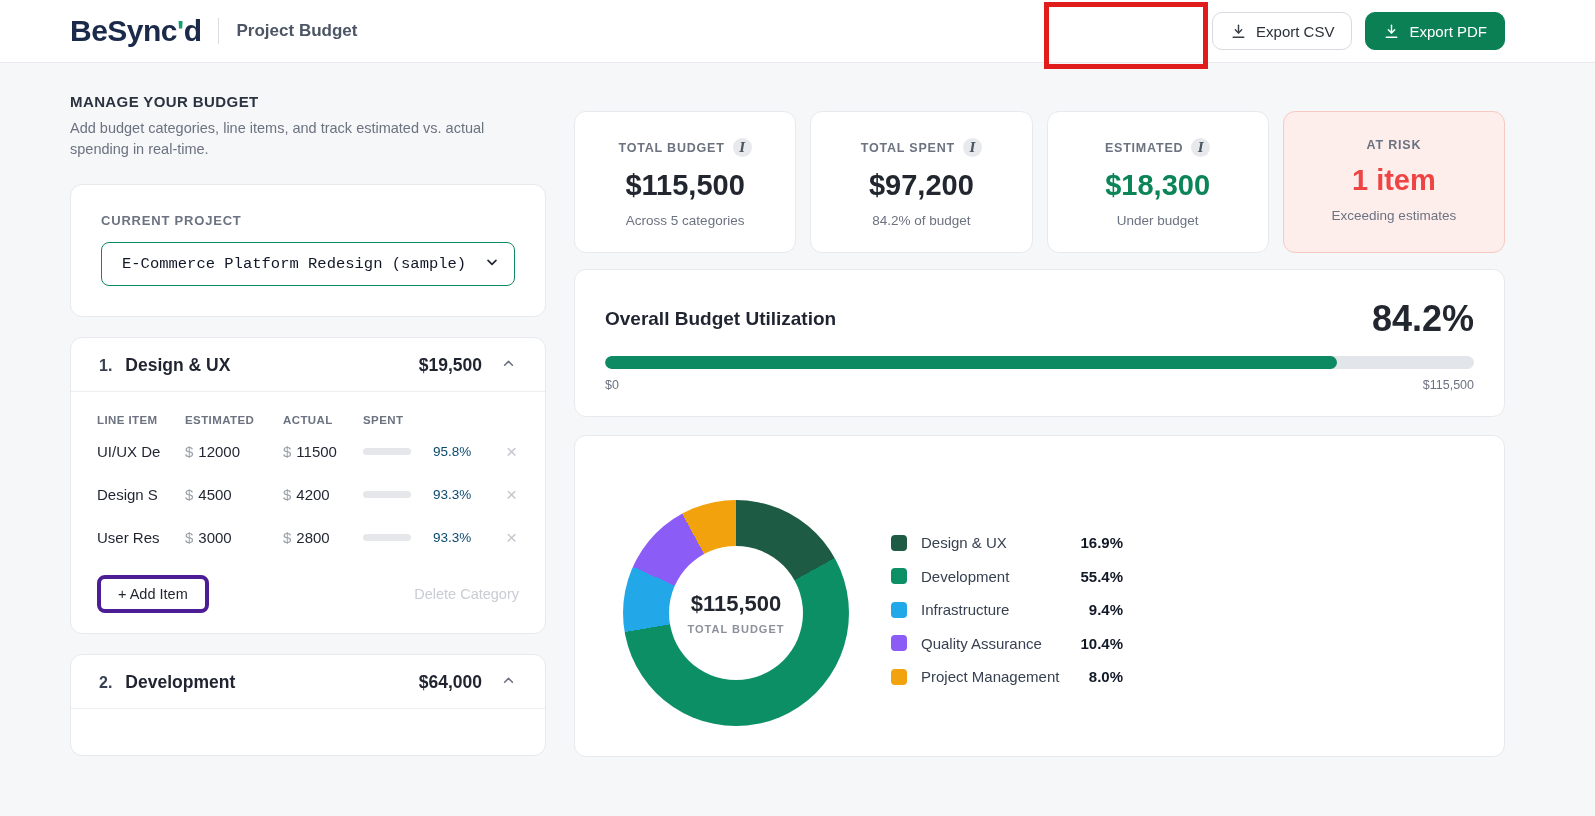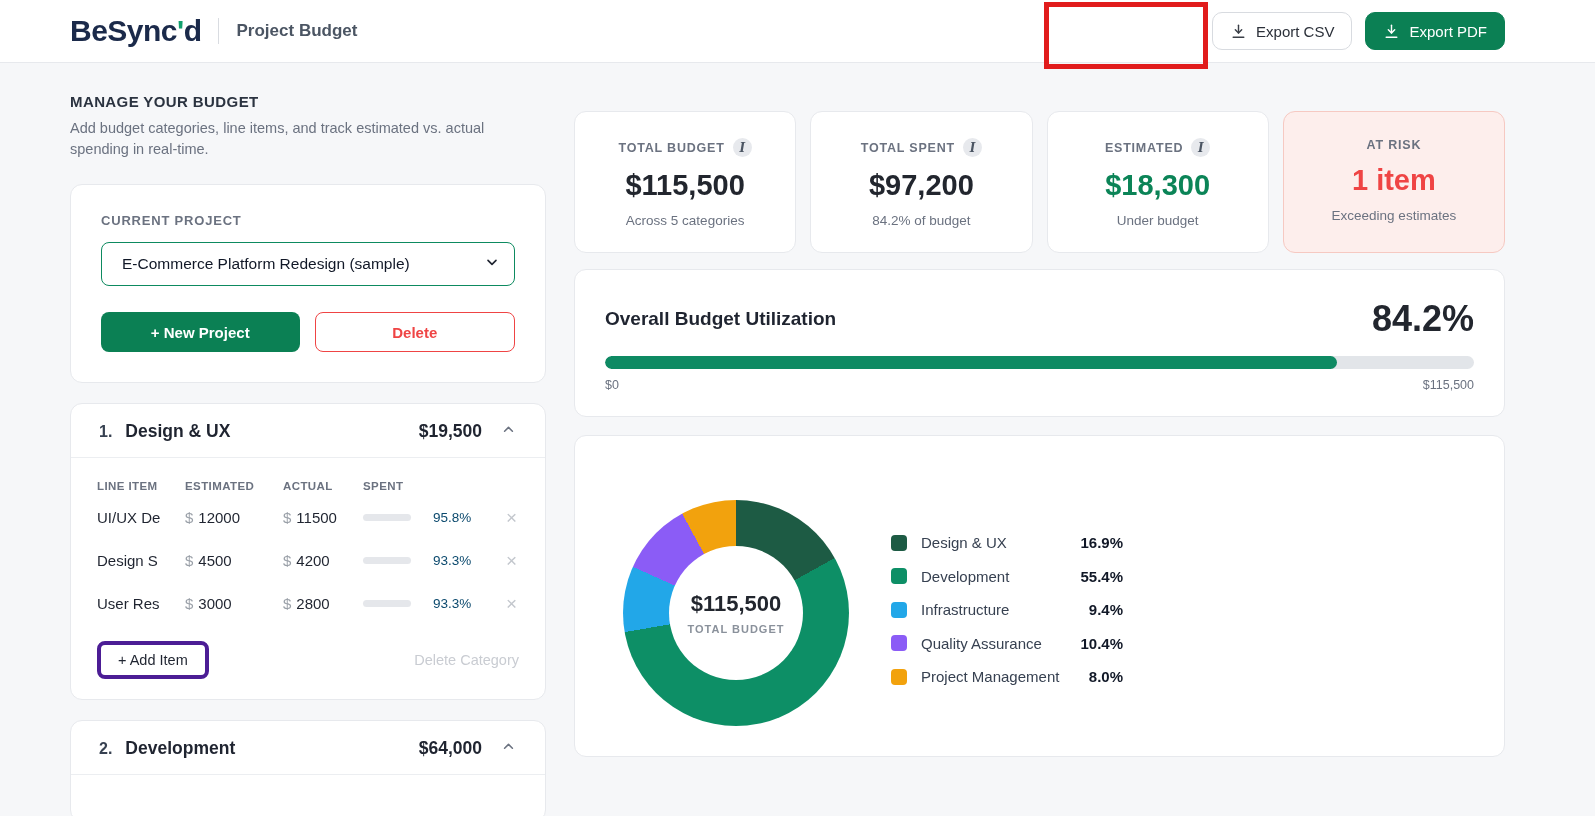--- a/index.html
+++ b/index.html
@@ -50,21 +50,21 @@
   }
 
   
   .sb-heading { font-size:15px; font-weight:800; color:#2b3340; letter-spacing:0.4px; }
   .sb-desc { font-size:14.5px; color:#6b7280; line-height:1.45; margin-top:8px; }
 
   .project-card { margin-top:24px; padding:28px 30px 30px; }
   .field-label { font-size:13px; font-weight:700; color:#6b7280; letter-spacing:0.8px; }
   .project-select {
     margin-top:14px; height:44px; border:1.5px solid #0d8a60; border-radius:8px;
-    display:flex; align-items:center; padding:0 14px 0 20px; background:#fff; cursor:pointer;
+    display:flex; align-items:center; padding:0 14px 0 20px; background:#fff; cursor:pointer;font-family:Liberation Mono, monospace;
   }
   .project-select .sel-text { font-size:15.5px; color:#111827; flex:1; white-space:nowrap; overflow:hidden; }
   .btn-row { display:flex; gap:15px; margin-top:26px; }
   .btn-new { flex:1; height:40px; border-radius:8px; background:#0b8054; color:#fff; font-size:15px; font-weight:700;
              display:flex; align-items:center; justify-content:center; cursor:pointer; }
   .btn-delete { flex:1; height:40px; border-radius:8px; background:#fff; border:1px solid #ef4444; color:#ef4444;
              font-size:15px; font-weight:700; display:flex; align-items:center; justify-content:center; cursor:pointer; }
 
   .category-card { margin-top:20px; overflow:hidden; }
   .cat-header { display:flex; align-items:center; padding:17px 28px 15px; border-bottom:1px solid #eceef1; cursor:pointer; }
@@ -182,24 +182,20 @@
     <div class="card project-card">
       <div class="field-label">CURRENT PROJECT</div>
       <div class="project-select">
         <span class="sel-text">E-Commerce Platform Redesign (sample)</span>
         <span>
           <svg width="16" height="16" viewBox="0 0 24 24" fill="none" stroke="#1f2430" stroke-width="2.4" stroke-linecap="round" stroke-linejoin="round">
               <path d="M6 9.5 12 15.5 18 9.5"></path>
             </svg>
         </span>
       </div>
-      <div class="btn-row">
-        <div class="btn-new">+ New Project</div>
-        <div class="btn-delete">Delete</div>
-      </div>
     </div>
 
     <div class="card category-card">
       <div class="cat-header">
         <span class="cat-num">1.</span>
         <span class="cat-name">Design &amp; UX</span>
         <span class="cat-amount">$19,500</span>
         <span class="cat-chevron">
           <svg width="17" height="17" viewBox="0 0 24 24" fill="none" stroke="#6b7280" stroke-width="2.2" stroke-linecap="round" stroke-linejoin="round">
               <path d="M6.5 14.5 12 9l5.5 5.5"></path>

